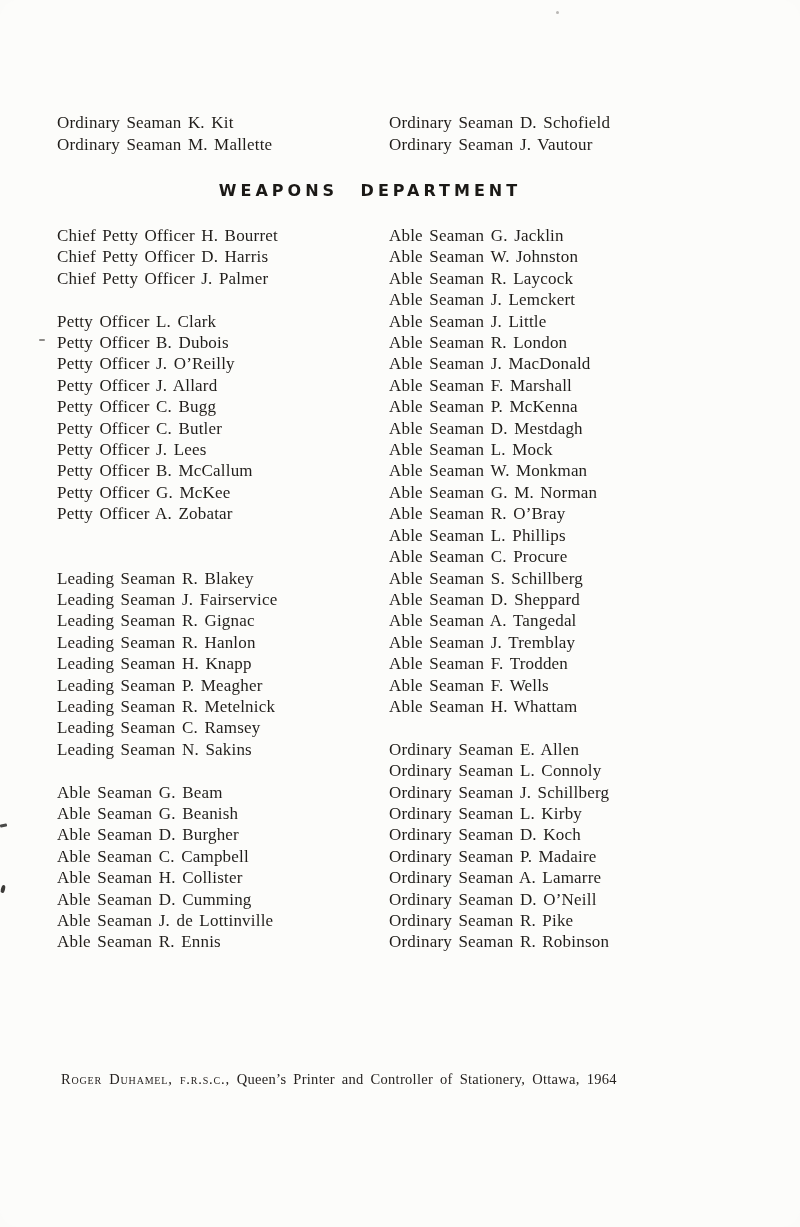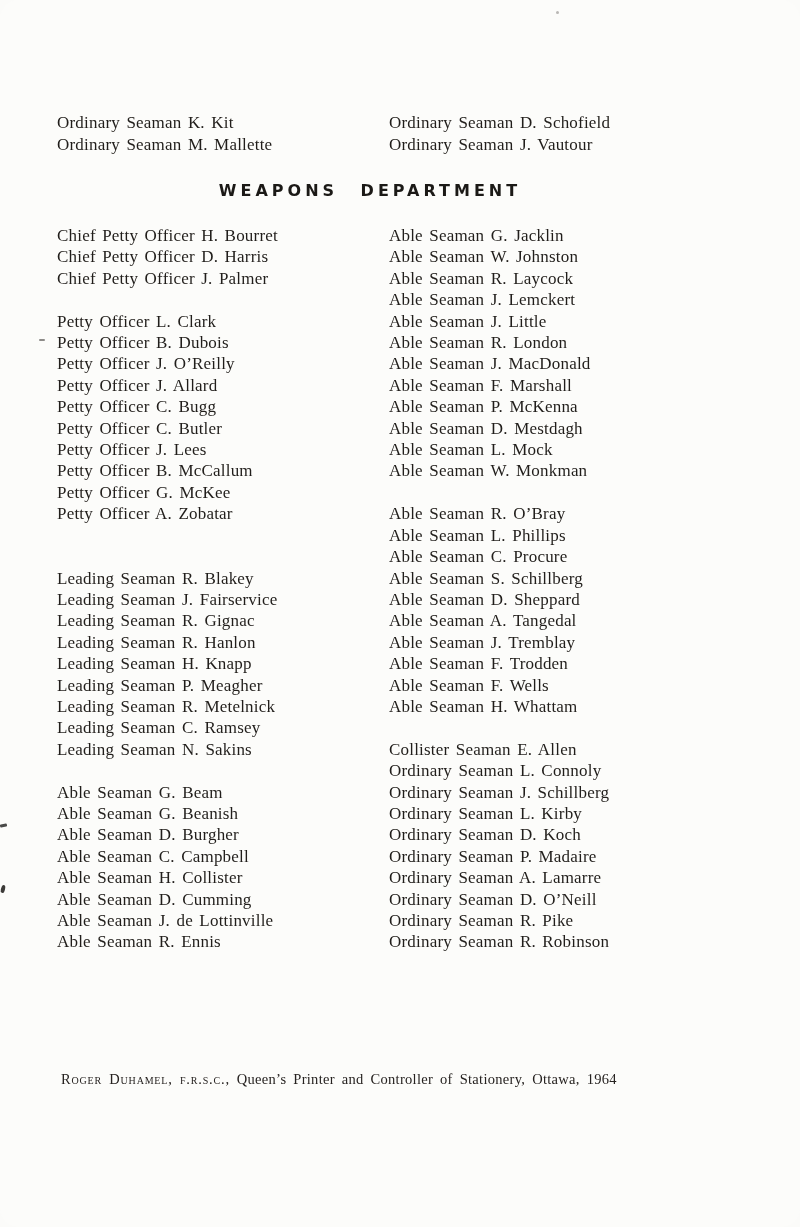--- a/index.html
+++ b/index.html
@@ -132,20 +132,21 @@
       <div class="row">
         <div class="cell left">Petty Officer J. Lees</div>
         <div class="cell right">Able Seaman L. Mock</div>
       </div>
       <div class="row">
         <div class="cell left">Petty Officer B. McCallum</div>
         <div class="cell right">Able Seaman W. Monkman</div>
       </div>
       <div class="row">
         <div class="cell left">Petty Officer G. McKee</div>
+        <div class="cell right">Able Seaman G. M. Norman</div>
       </div>
       <div class="row">
         <div class="cell left">Petty Officer A. Zobatar</div>
         <div class="cell right">Able Seaman R. O’Bray</div>
       </div>
       <div class="row">
         <div class="cell left">&nbsp;</div>
         <div class="cell right">Able Seaman L. Phillips</div>
       </div>
       <div class="row">
@@ -179,21 +180,21 @@
       <div class="row">
         <div class="cell left">Leading Seaman R. Metelnick</div>
         <div class="cell right">Able Seaman H. Whattam</div>
       </div>
       <div class="row">
         <div class="cell left">Leading Seaman C. Ramsey</div>
         <div class="cell right">&nbsp;</div>
       </div>
       <div class="row">
         <div class="cell left">Leading Seaman N. Sakins</div>
-        <div class="cell right">Collister Seaman E. Allen</div>
+        <div class="cell right">Ordinary Seaman E. Allen</div>
       </div>
       <div class="row">
         <div class="cell left">&nbsp;</div>
         <div class="cell right">Ordinary Seaman L. Connoly</div>
       </div>
       <div class="row">
         <div class="cell left">Able Seaman G. Beam</div>
         <div class="cell right">Ordinary Seaman J. Schillberg</div>
       </div>
       <div class="row">

